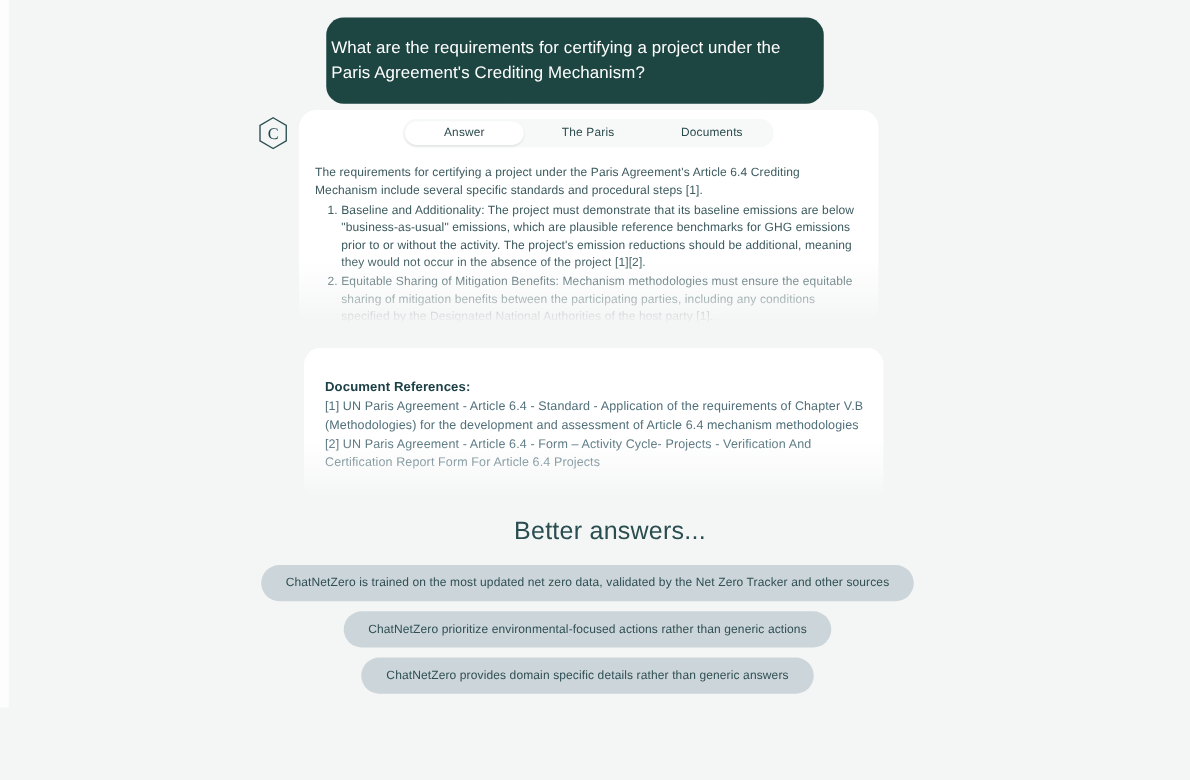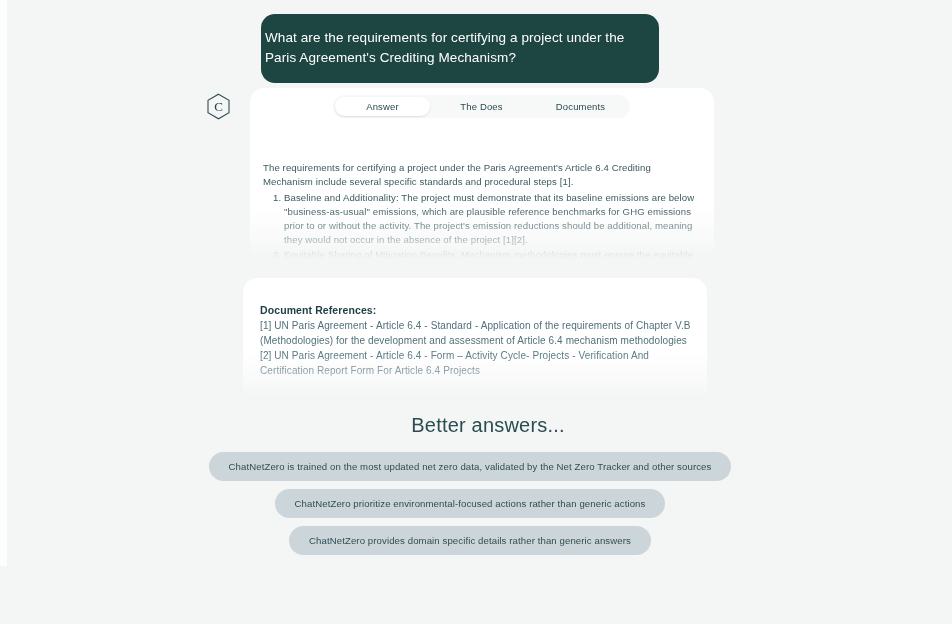--- a/index.html
+++ b/index.html
@@ -54,21 +54,21 @@
     height: 29px;
     display: flex;
     align-items: center;
     justify-content: center;
   }
   .avatar svg { display: block; }
 
   
   .answer-card {
     position: absolute;
-    left: 250px;
+    left: 239px;
     top: 88px;
     width: 464px;
     height: 172px;
     background: #ffffff;
     border-radius: 14px;
     overflow: hidden;
     -webkit-mask-image: linear-gradient(to bottom, #000 0px, #000 118px, rgba(0,0,0,0.45) 150px, rgba(0,0,0,0.06) 168px, rgba(0,0,0,0) 172px);
     mask-image: linear-gradient(to bottom, #000 0px, #000 118px, rgba(0,0,0,0.45) 150px, rgba(0,0,0,0.06) 168px, rgba(0,0,0,0) 172px);
   }
 
@@ -106,21 +106,20 @@
 
   .answer-body {
     position: absolute;
     left: 13px;
     top: 44px;
     width: 440px;
     font-size: 9.6px;
     line-height: 14px;
     color: #3c5a5e;
     letter-spacing: 0.1px;
-    margin-top: 29px;
   }
   .answer-intro { margin: 0 0 2px 0; }
   .answer-list {
     margin: 0;
     padding-left: 21px;
     list-style-position: outside;
   }
   .answer-list li { margin: 0 0 1px 0; }
 
   
@@ -255,21 +254,21 @@
     <svg width="29" height="29" viewBox="0 0 29 29">
       <polygon points="14.5,2.2 25,8.3 25,20.7 14.5,26.8 4,20.7 4,8.3" fill="none" stroke="#2c4f52" stroke-width="1.1"></polygon>
       <text x="14.5" y="19" text-anchor="middle" font-family="'Liberation Serif', serif" font-size="13" fill="#1d4146">C</text>
     </svg>
   </div>
 
   <div class="answer-card">
 
     <div class="tabs">
       <button class="tab active">Answer</button>
-      <button class="tab">The Does</button>
+      <button class="tab">The Paris</button>
       <button class="tab">Documents</button>
     </div>
 
     <div class="answer-body">
       <p class="answer-intro">The requirements for certifying a project under the Paris Agreement's Article 6.4 Crediting Mechanism include several specific standards and procedural steps [1].</p>
       <ol class="answer-list">
         <li>Baseline and Additionality: The project must demonstrate that its baseline emissions are below "business-as-usual" emissions, which are plausible reference benchmarks for GHG emissions prior to or without the activity. The project's emission reductions should be additional, meaning they would not occur in the absence of the project [1][2].</li>
         <li>Equitable Sharing of Mitigation Benefits: Mechanism methodologies must ensure the equitable sharing of mitigation benefits between the participating parties, including any conditions specified by the Designated National Authorities of the host party [1].</li>
       </ol>
     </div>

